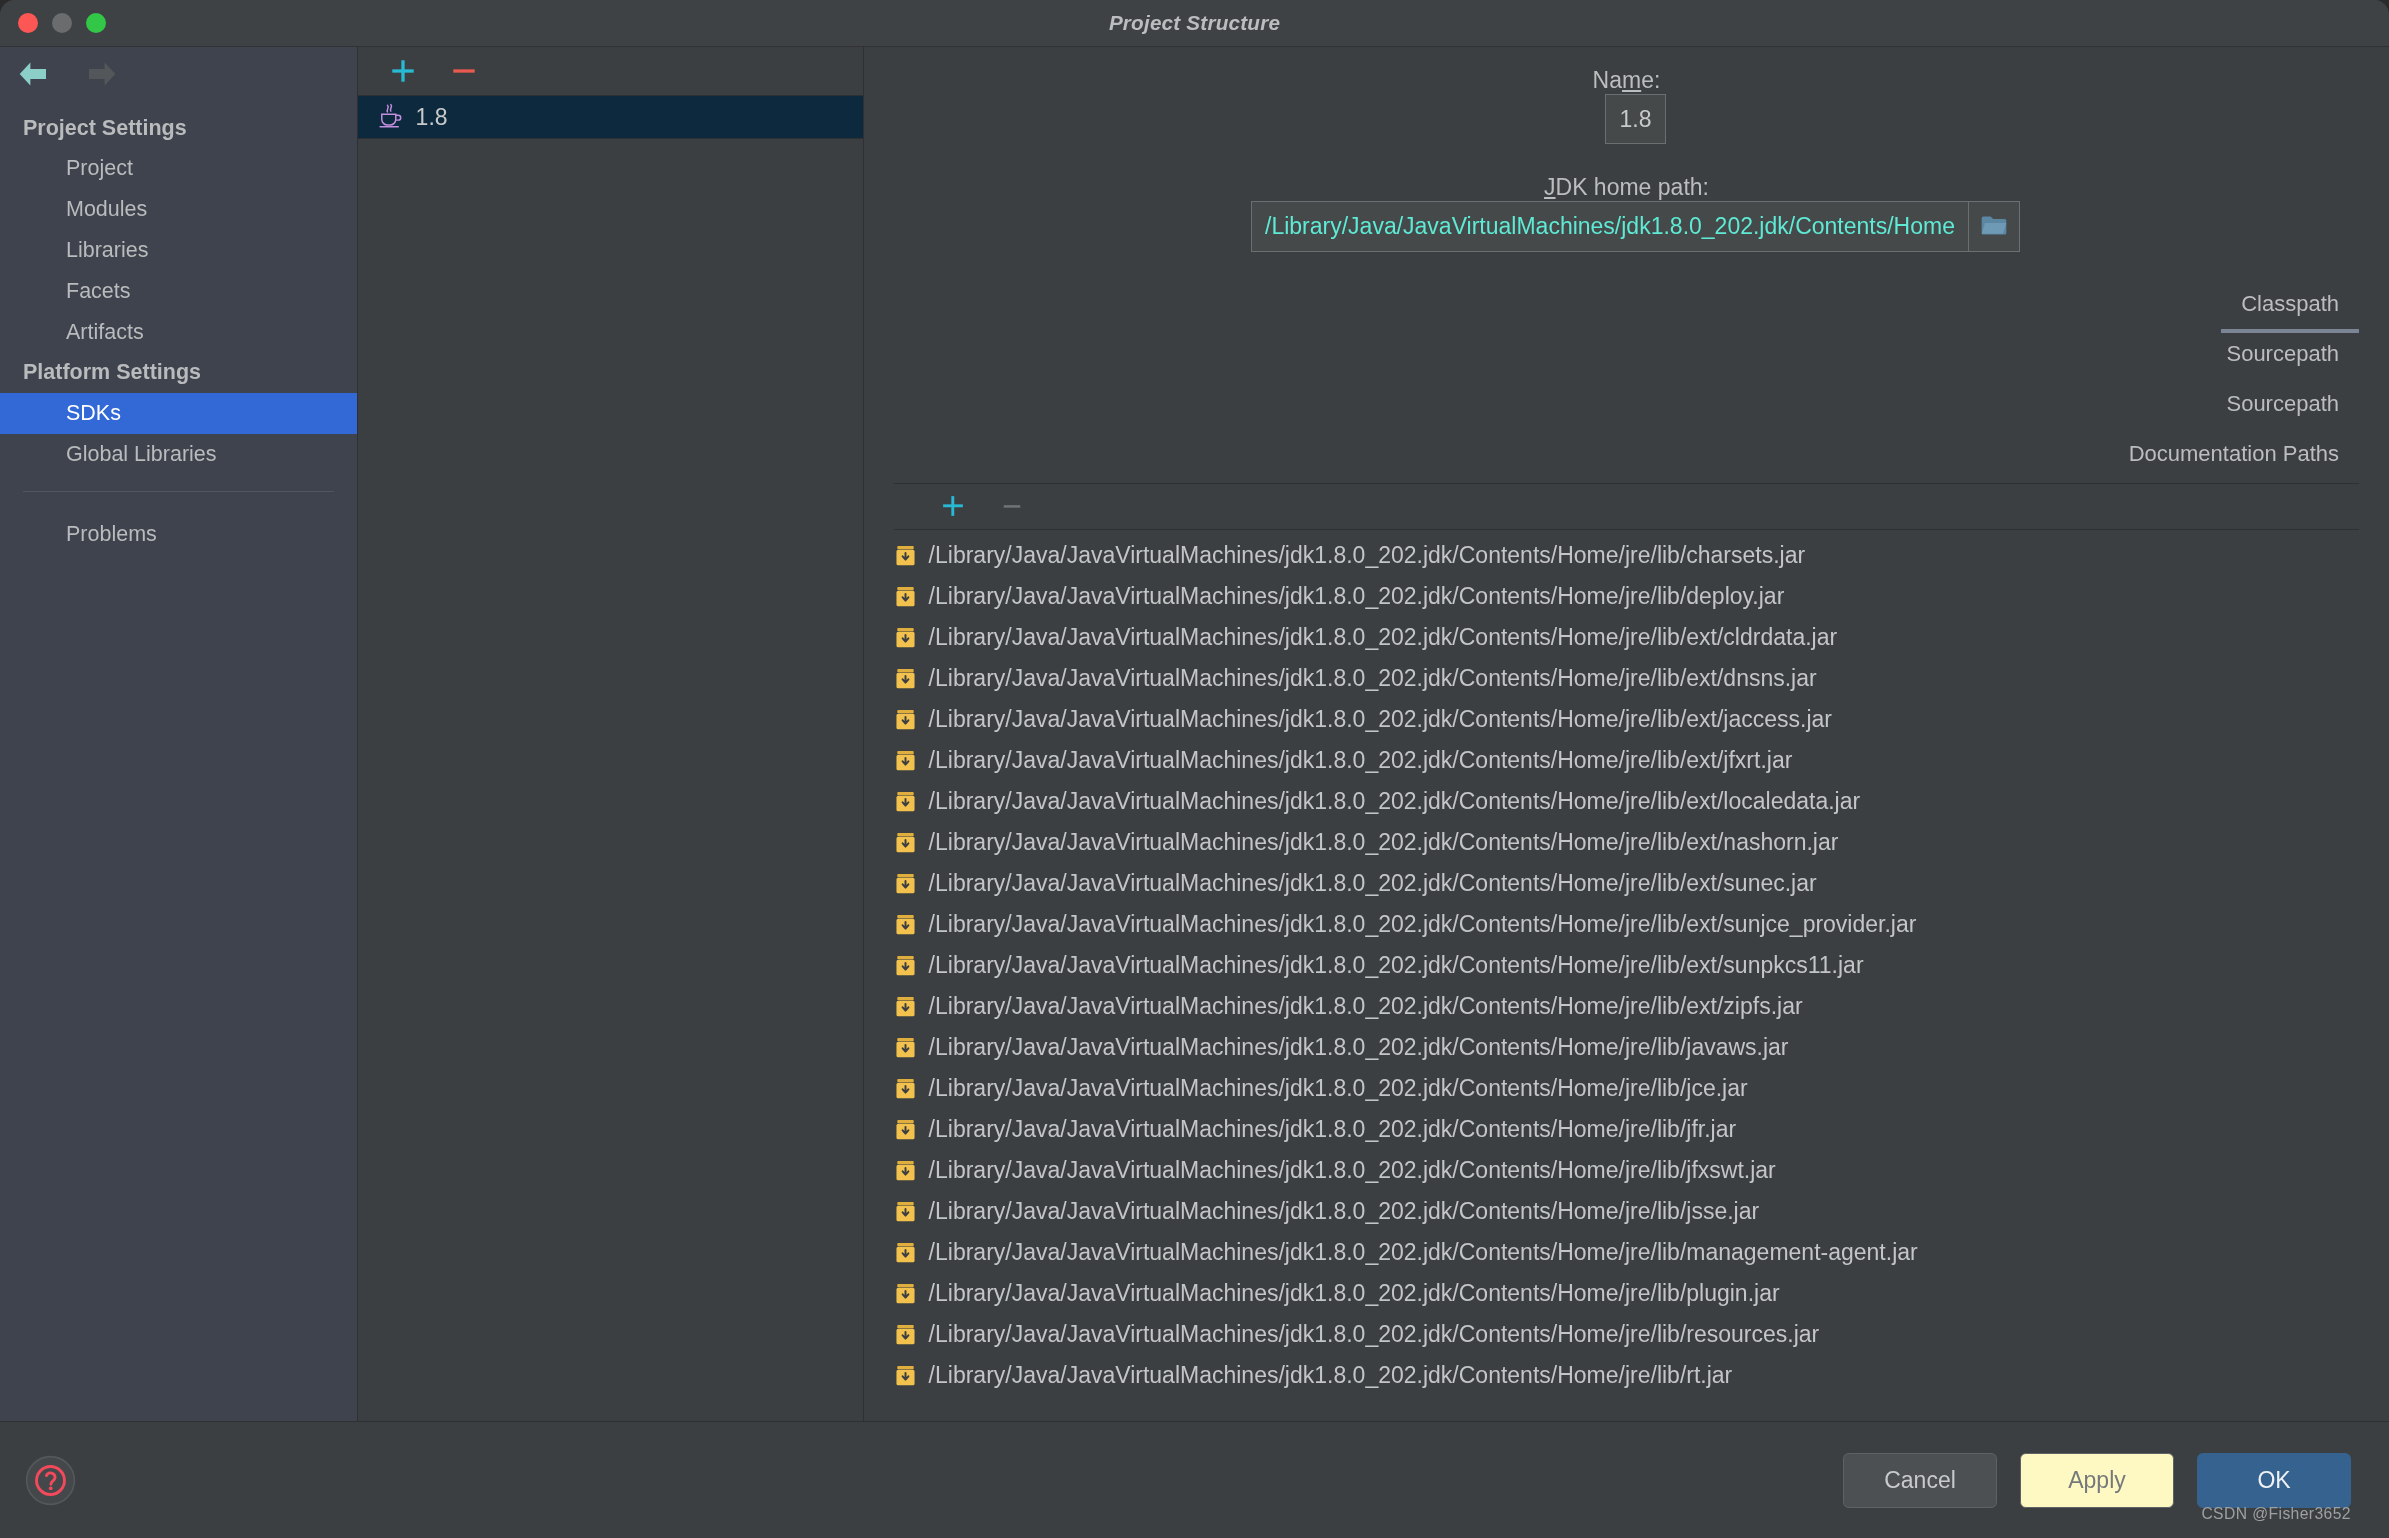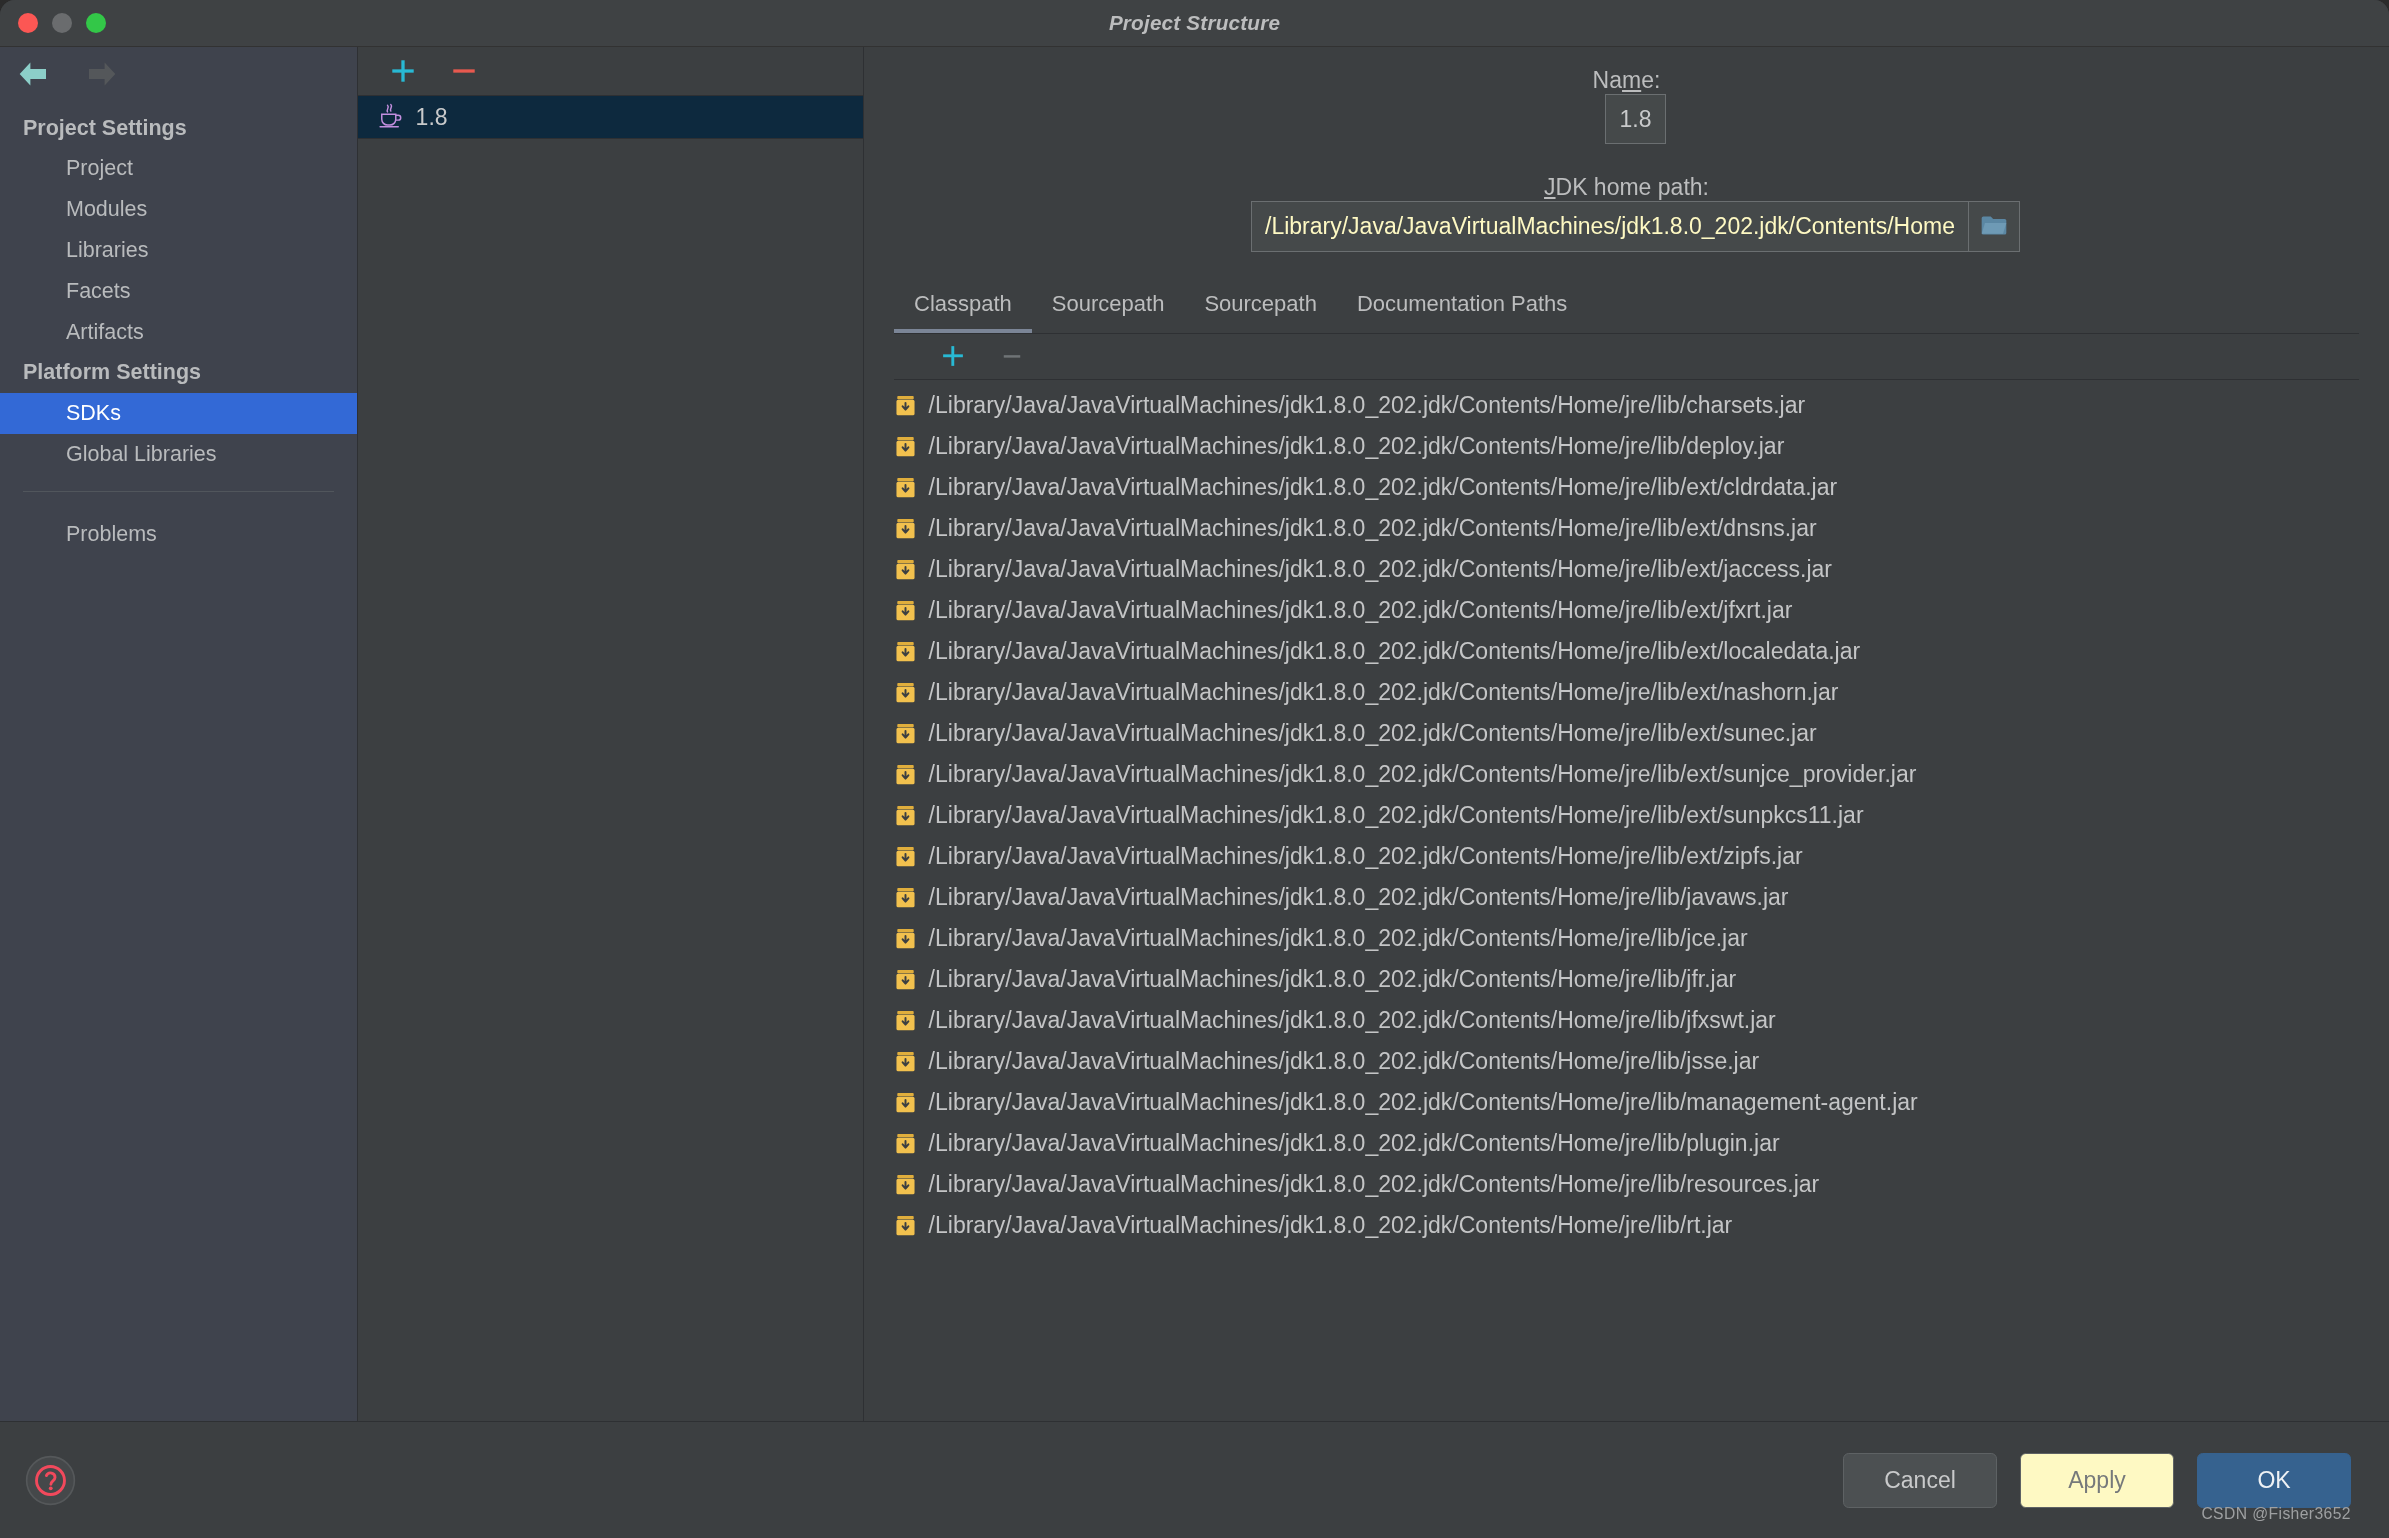--- a/index.html
+++ b/index.html
@@ -97,34 +97,35 @@
     height: 50px; display: flex; align-items: center;
     padding: 0 13.2px; margin-left: 18px;
     color: #c9cacb; font-size: 23px;
     white-space: nowrap; overflow: hidden;
   }
   .path-wrap { flex: 1 1 auto; min-width: 0; display: flex; margin-left: 18px; }
   .path-box {
     flex: 1 1 auto; min-width: 0;
     background: #45494a; border: 0.8px solid #6b6f71;
     height: 51px; display: flex; align-items: center;
-    padding: 0 13.2px; color: #fef9c3; font-size: 23px;
+    padding: 0 13.2px; color: #5eead4; font-size: 23px;
     white-space: nowrap; overflow: hidden;
   }
   .browse-btn {
     width: 51px; height: 51px; flex: 0 0 51px;
     background: #45494a; border: 0.8px solid #6b6f71; border-left: none;
     display: flex; align-items: center; justify-content: center;
   }
 
   
   .tabs {
     display: flex; align-items: flex-end;
     margin: 31px 30px 0 30px;
     border-bottom: 0.8px solid #2e3033;
+    flex-direction: column;
   }
   .tab {
     color: #bcbdbe; font-size: 22px;
     padding: 8.3px 20px 11.6px 20px;
     border-bottom: 4.1px solid transparent;
     white-space: nowrap;
   }
   .tab.active { border-bottom-color: #7b8596; }
 
   

